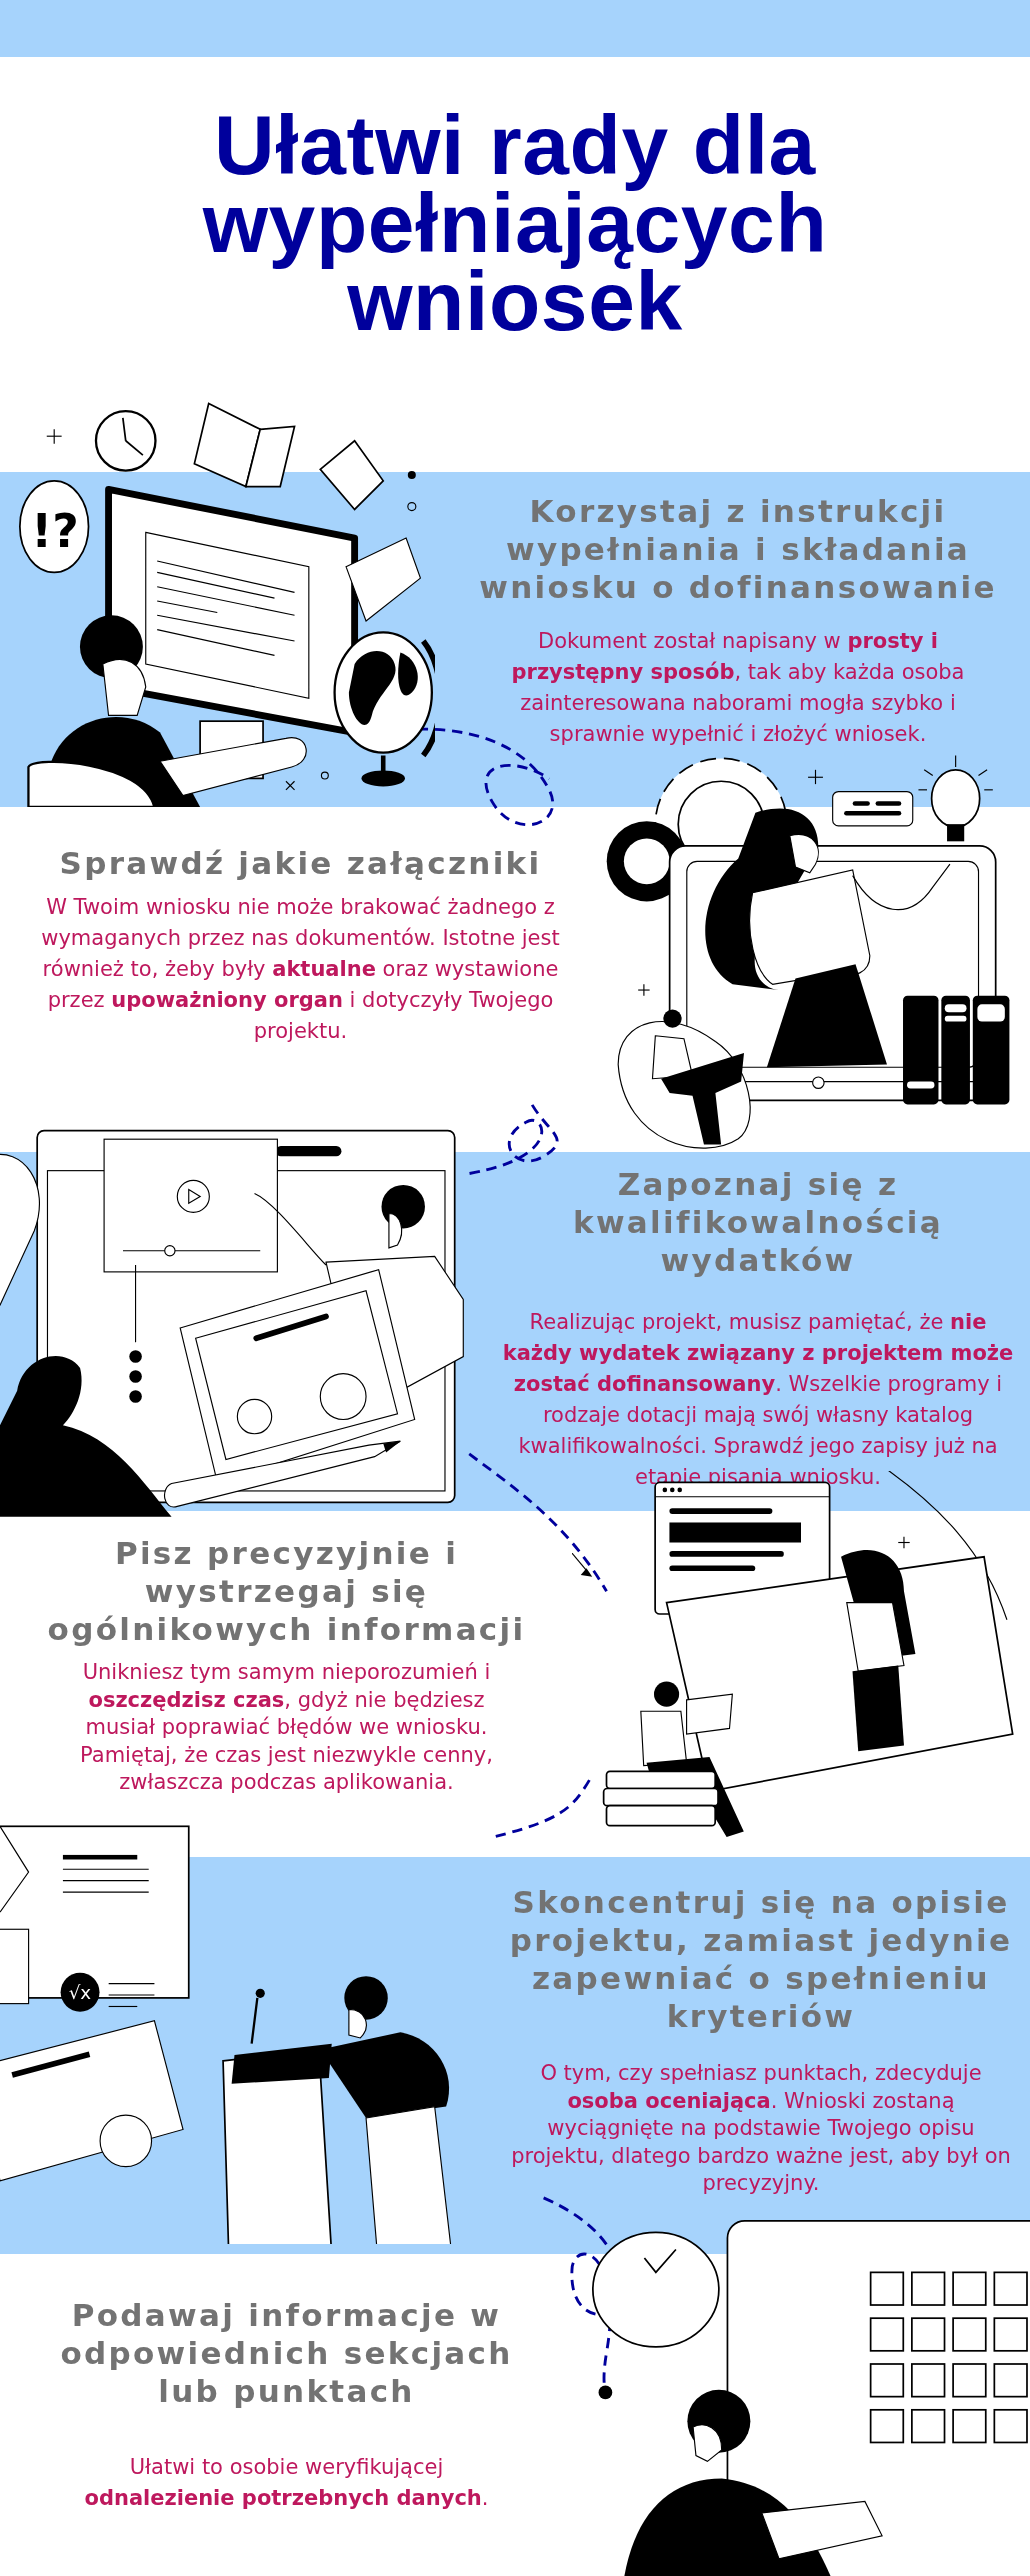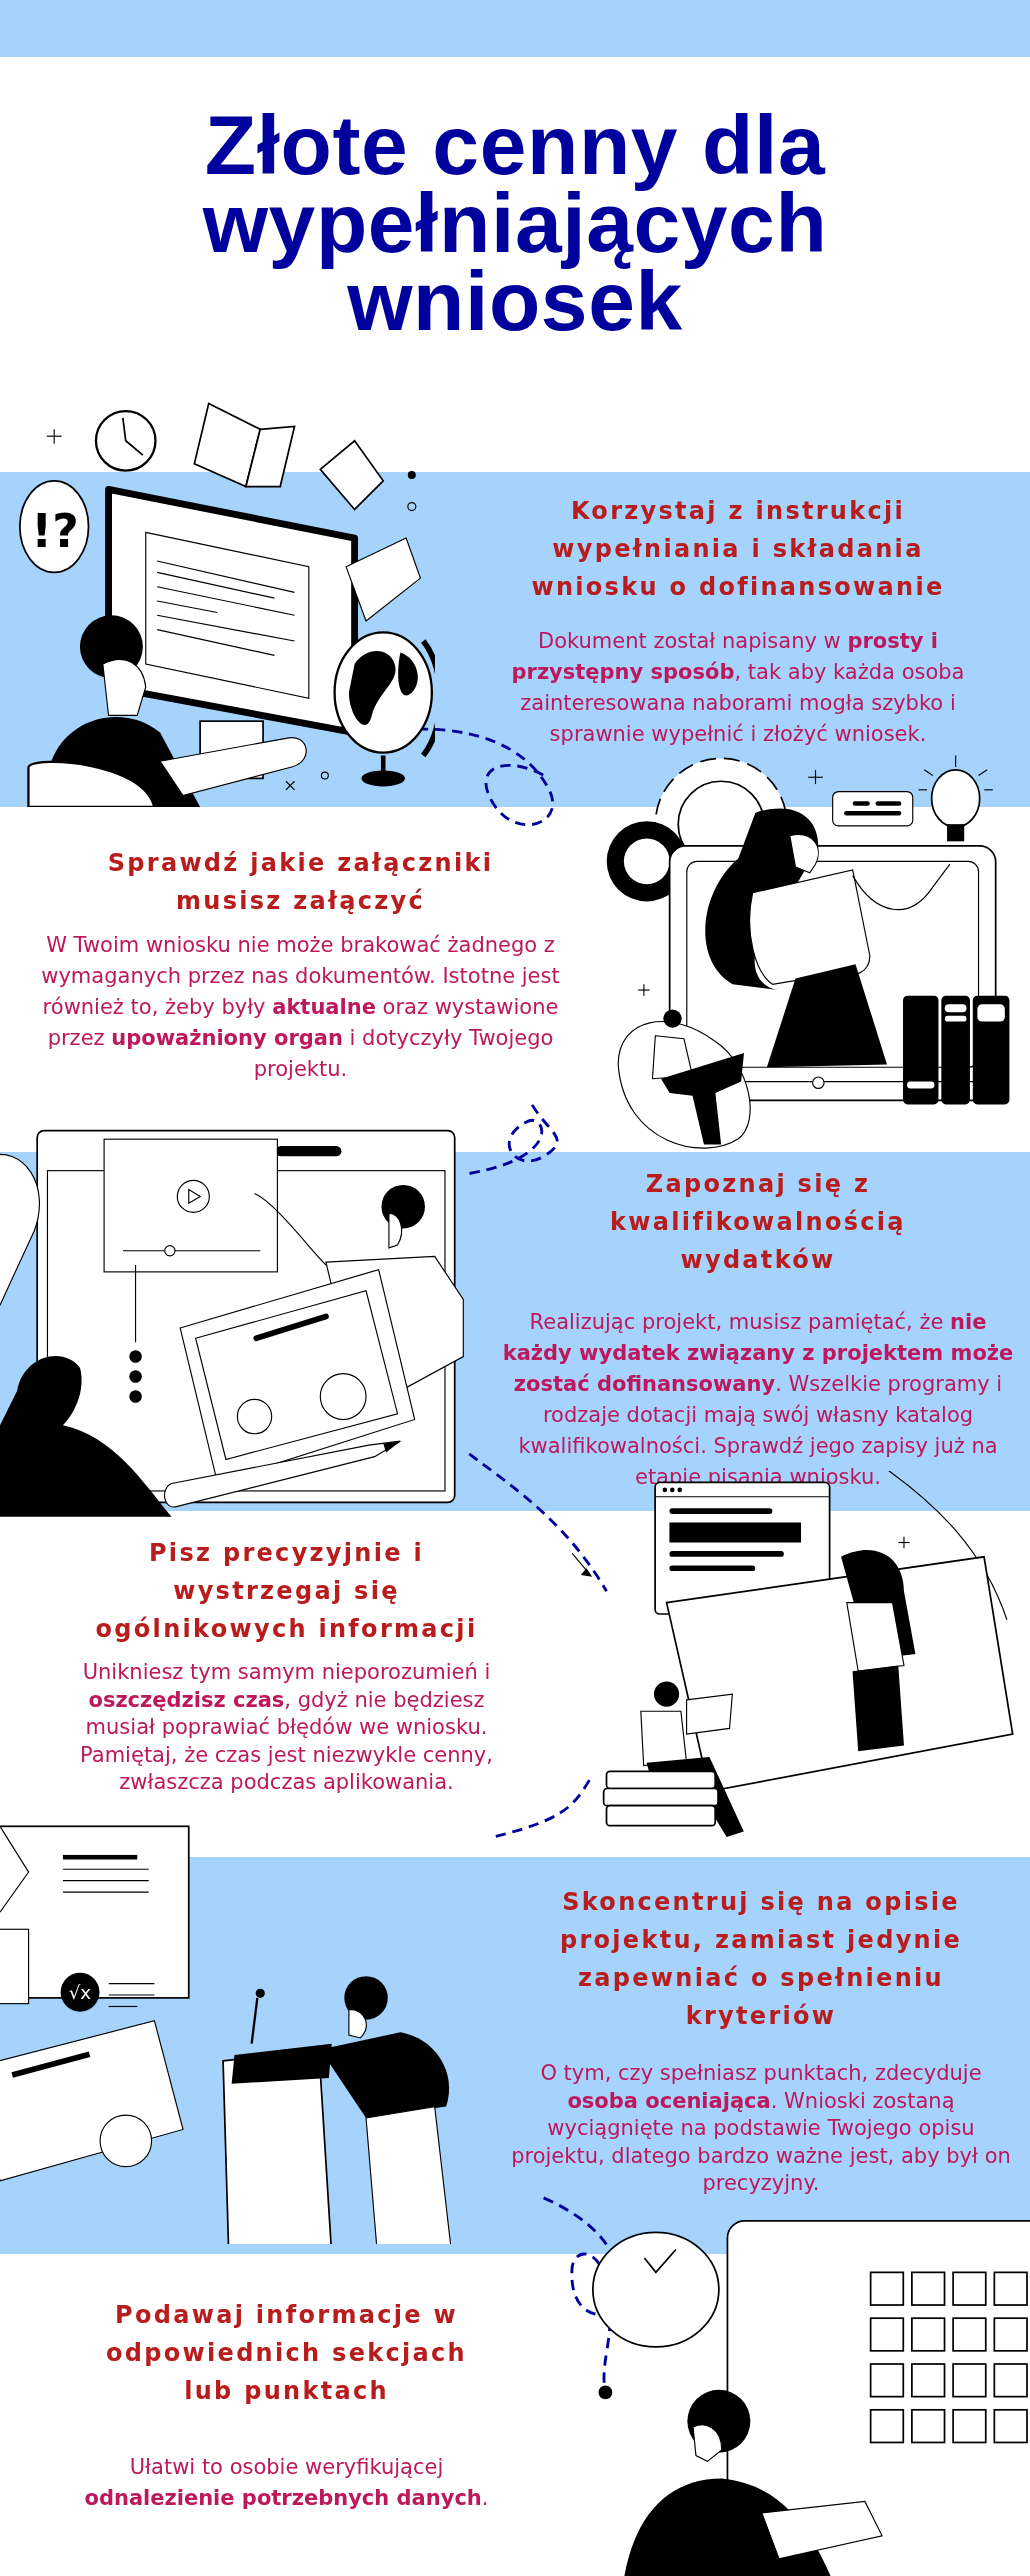--- a/index.html
+++ b/index.html
@@ -7,41 +7,41 @@
   body { position: relative; font-family: "DejaVu Sans", sans-serif; }
   .band { position: absolute; left: 0; width: 1030px; background: #a6d3fc; }
   .title {
     position: absolute; left: 0; width: 1030px; top: 106px;
     text-align: center; color: #00009c; font-family: "Liberation Sans", sans-serif;
     font-weight: 700; font-size: 84px; line-height: 78px; letter-spacing: 0.6px;
   }
   .title span { display: block; }
   .sec { position: absolute; text-align: center; }
   .sec h2 {
-    color: #b91c1c; font-family: "DejaVu Sans", sans-serif; font-weight: 700;
-    font-size: 24px; line-height: 38px; letter-spacing: 2.3px;
+    color: #737373; font-family: "DejaVu Sans", sans-serif; font-weight: 700;
+    font-size: 31px; line-height: 38px; letter-spacing: 2.3px;
   }
   .sec p {
     color: #be185d; font-family: "DejaVu Sans", sans-serif; font-weight: 400;
     font-size: 21px; line-height: 31px; letter-spacing: 0px; margin-top: 19.5px;
   }
   .sec p b { font-weight: 700; }
   .illu { position: absolute; }
   svg { display: block; }
 </style>
 </head>
 <body>
 
 <div class="band" style="top:0;height:57px;"></div>
 <div class="band" style="top:472px;height:335px;"></div>
 <div class="band" style="top:1152px;height:359px;"></div>
 <div class="band" style="top:1857px;height:397px;"></div>
 
 <h1 class="title">
-  <span>Złote cenny dla</span>
+  <span>Ułatwi rady dla</span>
   <span>wypełniających</span>
   <span>wniosek</span>
 </h1>
 
 <svg class="illu" style="left:0;top:0;" width="1030" height="2576" viewBox="0 0 1800 4500">
   <g fill="none" stroke="#00009c" stroke-width="5" stroke-dasharray="18 12">
     <path d="M700 1275 C 820 1265, 920 1300, 960 1380 C 990 1440, 900 1470, 860 1400 C 820 1330, 900 1320, 960 1360"></path>
     <path d="M930 1930 C 960 1980, 1000 1990, 950 2020 C 900 2050, 860 1990, 920 1960 C 950 1940, 990 2020, 820 2050"></path>
     <path d="M820 2540 C 900 2600, 990 2660, 1060 2780"></path>
     <path d="M1030 3110 C 1000 3160, 980 3180, 860 3210"></path>
@@ -123,21 +123,20 @@
     <span style="display:block">wniosku o dofinansowanie</span>
   </h2>
   <p style="padding:0 34px;">
     <span>Dokument został napisany w </span><b>prosty i przystępny sposób</b><span>, tak aby każda osoba zainteresowana naborami mogła szybko i sprawnie wypełnić i złożyć wniosek.</span>
   </p>
 </div>
 
 <div class="sec" style="left:17px;top:844px;width:567px;">
   <h2>
     <span style="display:block">Sprawdź jakie załączniki</span>
-    <span style="display:block">musisz załączyć</span>
   </h2>
   <p style="margin-top:10.3px;padding:0 11.4px;">
     <span>W Twoim wniosku nie może brakować żadnego z wymaganych przez nas dokumentów. Istotne jest również to, żeby były </span><b>aktualne</b><span> oraz wystawione przez </span><b>upoważniony organ</b><span> i dotyczyły Twojego projektu.</span>
   </p>
 </div>
 
 <svg class="illu" style="left:601px;top:744px;" width="429" height="412" viewBox="0 0 750 720">
 
   <g>
     <circle cx="210" cy="140" r="115" fill="#fff" stroke="#000" stroke-width="3" stroke-dasharray="28 14"></circle>

